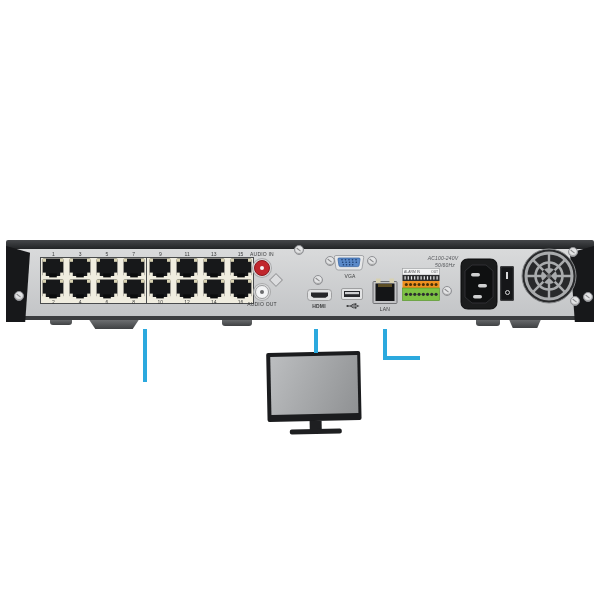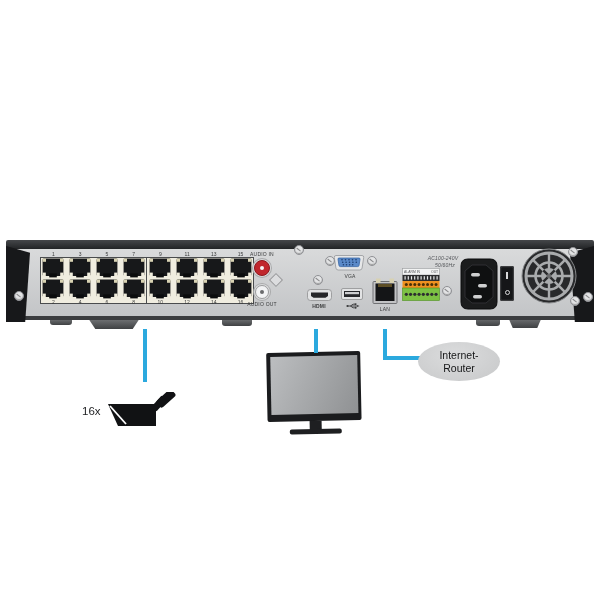--- a/index.html
+++ b/index.html
@@ -429,29 +429,15 @@
   <div class="bline" style="left:383px;top:329px;width:4px;height:31px;"></div>
   <div class="bline" style="left:383px;top:356px;width:37px;height:4px;"></div>
 
   <div id="monitor">
     <div class="bezel"></div>
     <div class="scr"></div>
     <div class="neck"></div>
     <div class="base"></div>
   </div>
 
-  <div id="router">
-    <span>Internet-</span>
-    <span>Router</span>
-  </div>
-
-  <div id="camera-group">
-    <div id="cam-count">16x</div>
-    <svg width="74" height="42" viewBox="0 0 74 42">
-      <rect x="50" y="2" width="20" height="9" rx="2.5" fill="#111214" transform="rotate(-42 60 6.5)"></rect>
-      <line x1="48" y1="17" x2="58" y2="6" stroke="#111214" stroke-width="7"></line>
-      <rect x="22" y="12" width="28" height="22" fill="#111214"></rect>
-      <polygon points="2,12 22,12 22,34 12,34" fill="#111214"></polygon>
-      <line x1="4" y1="14" x2="20" y2="32" stroke="#ffffff" stroke-width="1.8"></line>
-    </svg>
-  </div>
+
 
 </div>
 
 </body></html>

